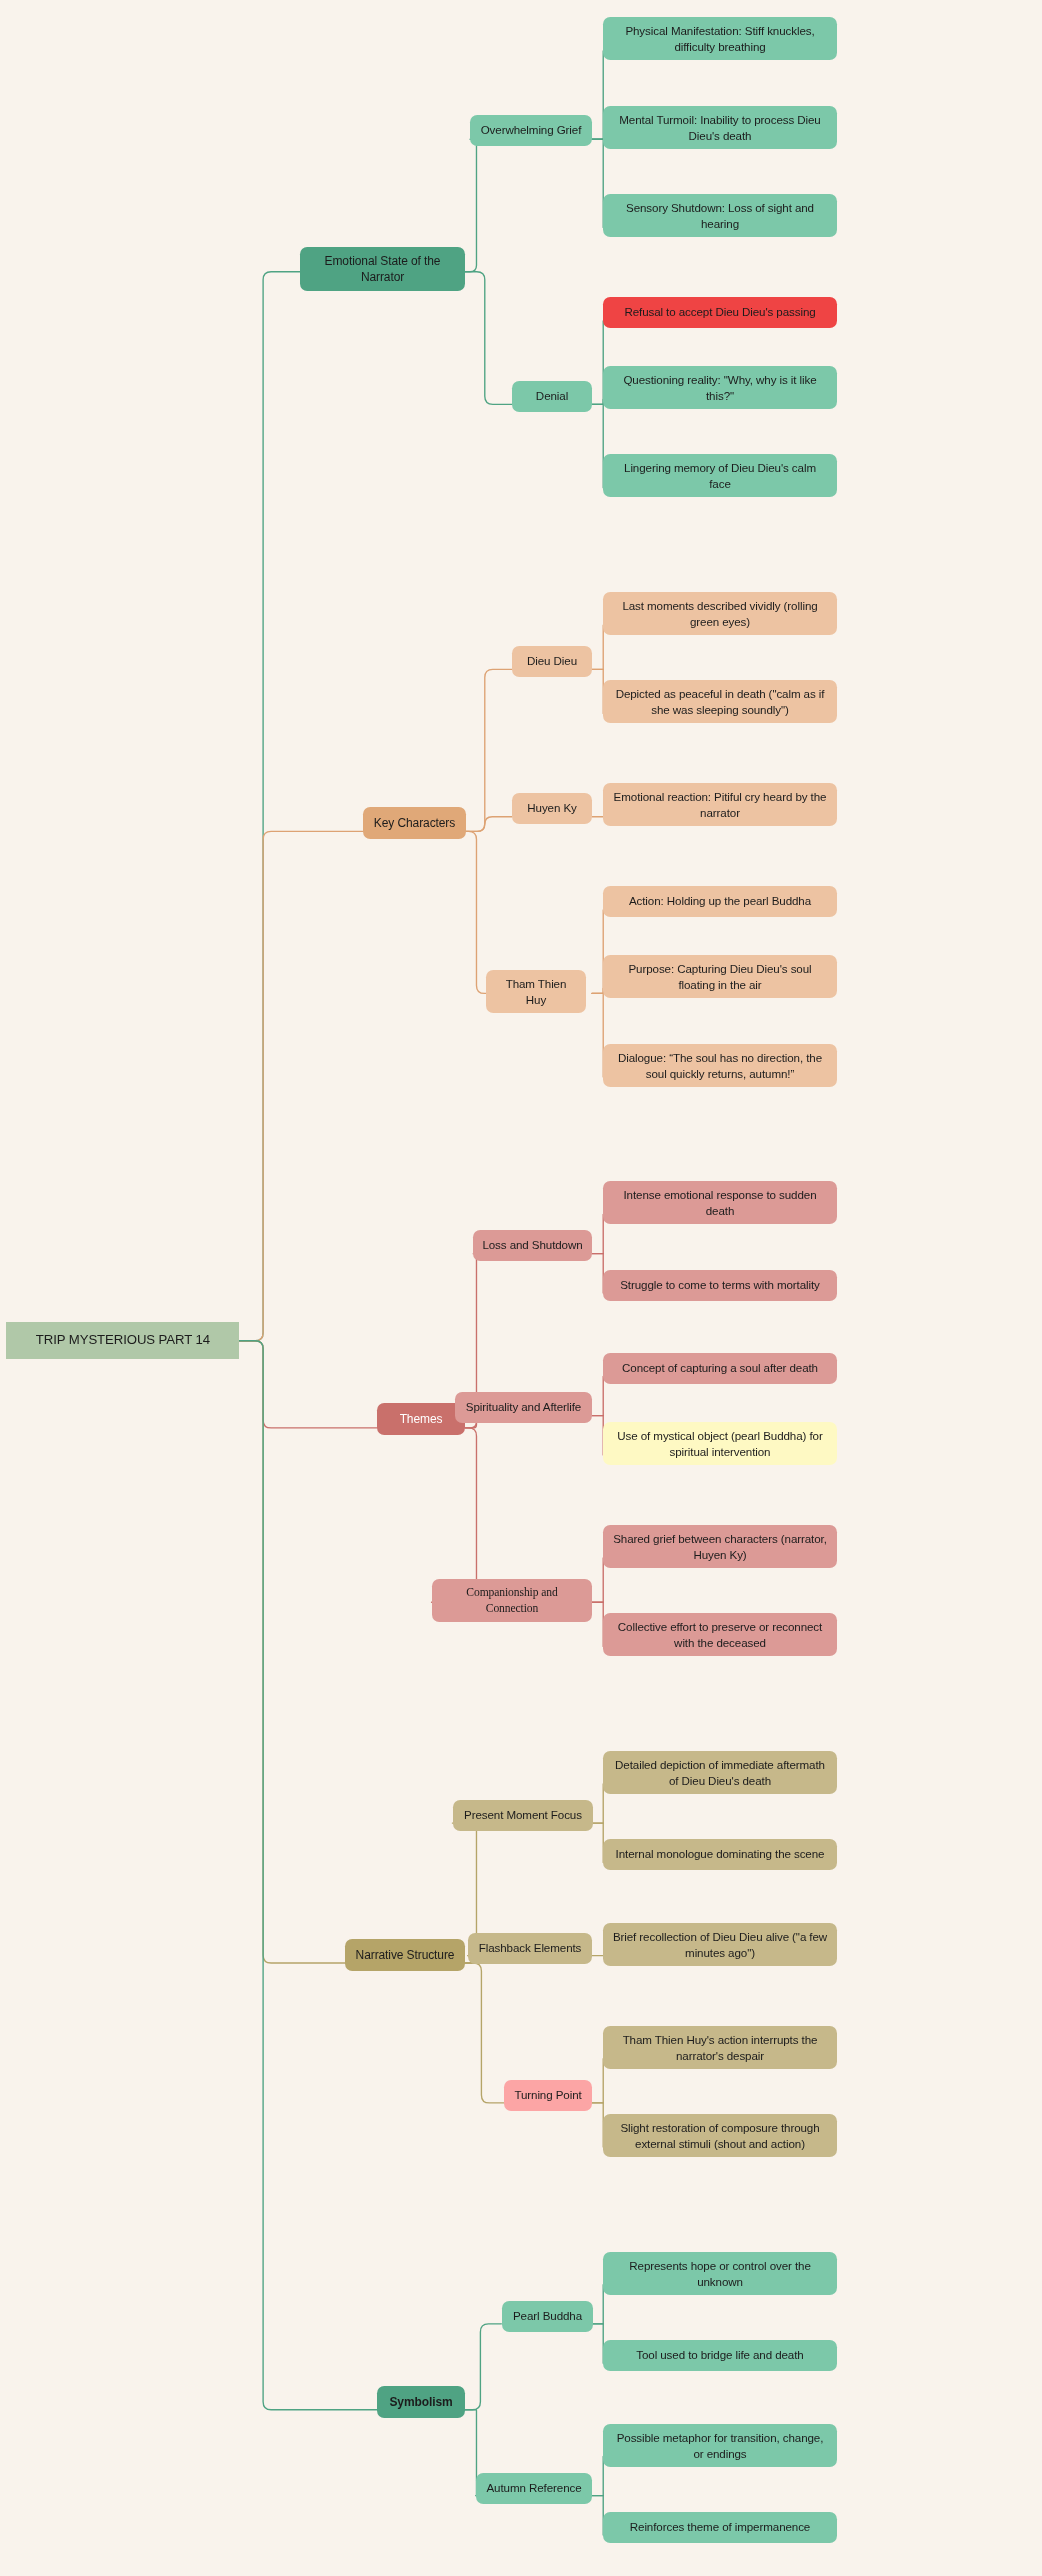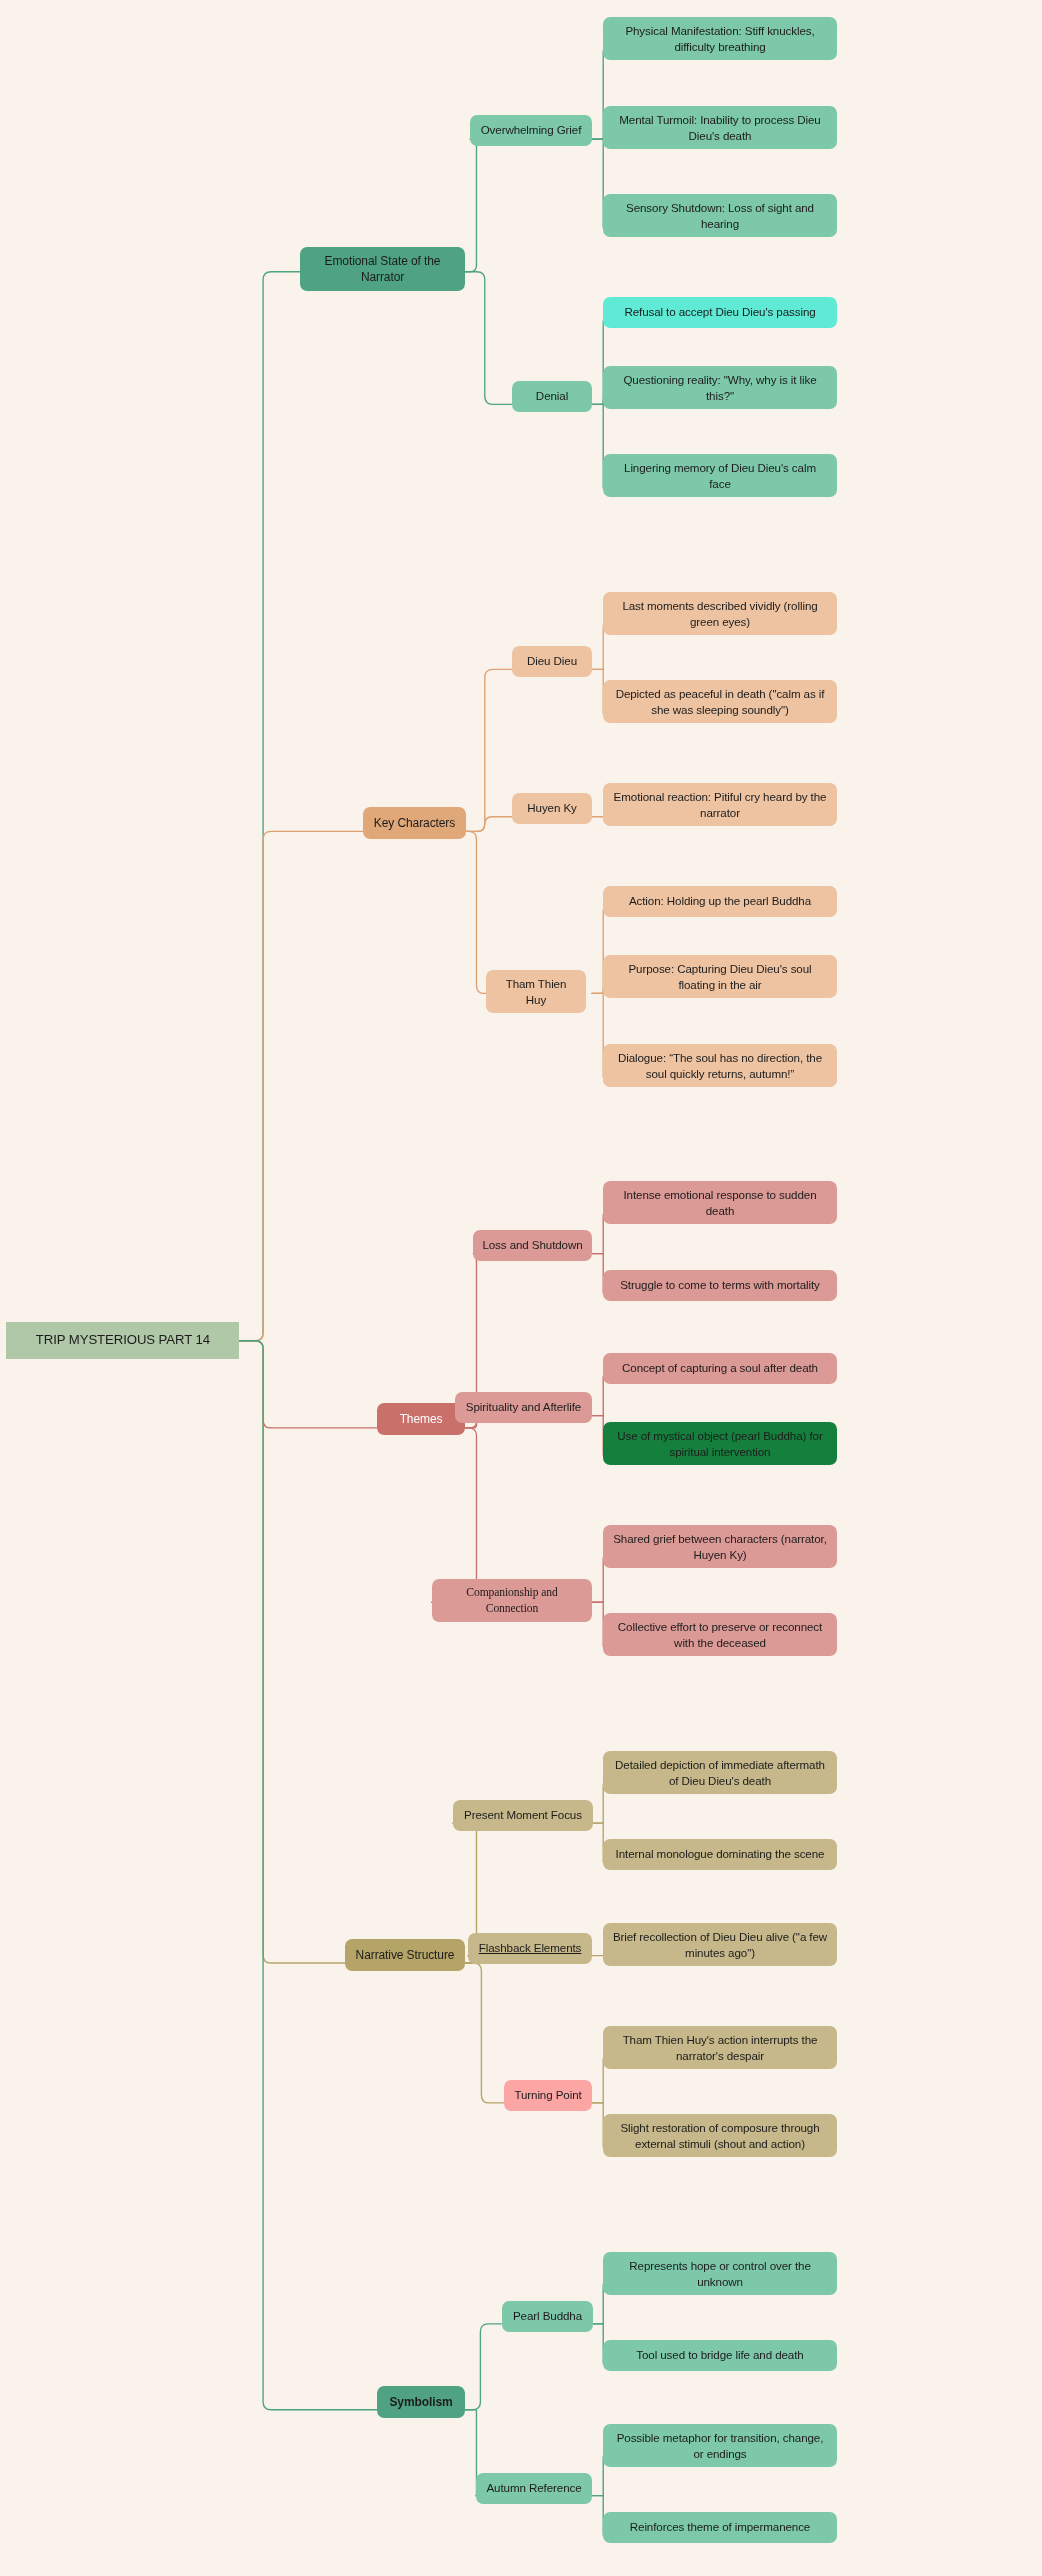--- a/index.html
+++ b/index.html
@@ -104,48 +104,48 @@
       <path d="M738,3110.548141086749 L752,3110.548141086749 Q752,3110.548141086749 752,3110.548141086749 L752,3061.5872259294565 Q752,3061.5872259294565 752,3061.5872259294565 L752,3061.5872259294565" fill="none" stroke="#4fa383" stroke-width="1.7" stroke-linecap="round"></path>
       <path d="M738,3110.548141086749 L752,3110.548141086749 Q752,3110.548141086749 752,3110.548141086749 L752,3159.509056244042 Q752,3159.509056244042 752,3159.509056244042 L752,3159.509056244042" fill="none" stroke="#4fa383" stroke-width="1.7" stroke-linecap="round"></path>
     </svg>
 <div class="node root" style="left: 6.4px; top: 1322px; width: 233px; min-height: 37px; background: rgb(176, 200, 168); color: rgb(28, 28, 28);">TRIP MYSTERIOUS PART 14</div>
     <div class="node lvl1" style="left: 300px; top: 247px; width: 165px; min-height: 32px; background: rgb(79, 163, 131); color: rgb(28, 28, 28);">Emotional State of the Narrator</div>
     <div class="node lvl2" style="left: 470px; top: 115px; width: 122px; min-height: 30.5px; background: rgb(124, 200, 169); color: rgb(28, 28, 28);">Overwhelming Grief</div>
     <div class="node lvl3" style="left: 603px; top: 17px; width: 234px; min-height: 43px; background: rgb(124, 200, 169); color: rgb(28, 28, 28);">Physical Manifestation: Stiff knuckles, difficulty breathing</div>
     <div class="node lvl3" style="left: 603px; top: 106px; width: 234px; min-height: 43px; background: rgb(124, 200, 169); color: rgb(28, 28, 28);">Mental Turmoil: Inability to process Dieu Dieu's death</div>
     <div class="node lvl3" style="left: 603px; top: 194px; width: 234px; min-height: 43px; background: rgb(124, 200, 169); color: rgb(28, 28, 28);">Sensory Shutdown: Loss of sight and hearing</div>
     <div class="node lvl2" style="left: 512px; top: 381px; width: 80px; min-height: 30.5px; background: rgb(124, 200, 169); color: rgb(28, 28, 28);">Denial</div>
-    <div class="node lvl3" style="left: 603px; top: 297px; width: 234px; min-height: 30.5px; background: #5eead4; color: rgb(28, 28, 28);">Refusal to accept Dieu Dieu's passing</div>
+    <div class="node lvl3" style="left: 603px; top: 297px; width: 234px; min-height: 30.5px; background: #ef4444; color: rgb(28, 28, 28);">Refusal to accept Dieu Dieu's passing</div>
     <div class="node lvl3" style="left: 603px; top: 366px; width: 234px; min-height: 43px; background: rgb(124, 200, 169); color: rgb(28, 28, 28);">Questioning reality: "Why, why is it like this?"</div>
     <div class="node lvl3" style="left: 603px; top: 454px; width: 234px; min-height: 43px; background: rgb(124, 200, 169); color: rgb(28, 28, 28);">Lingering memory of Dieu Dieu's calm face</div>
     <div class="node lvl1" style="left: 363px; top: 807px; width: 103px; min-height: 32px; background: rgb(224, 168, 120); color: rgb(28, 28, 28);">Key Characters</div>
     <div class="node lvl2" style="left: 512px; top: 646px; width: 80px; min-height: 30.5px; background: rgb(237, 195, 162); color: rgb(28, 28, 28);">Dieu Dieu</div>
     <div class="node lvl3" style="left: 603px; top: 592px; width: 234px; min-height: 43px; background: rgb(237, 195, 162); color: rgb(28, 28, 28);">Last moments described vividly (rolling green eyes)</div>
     <div class="node lvl3" style="left: 603px; top: 680px; width: 234px; min-height: 43px; background: rgb(237, 195, 162); color: rgb(28, 28, 28);">Depicted as peaceful in death ("calm as if she was sleeping soundly")</div>
     <div class="node lvl2" style="left: 512px; top: 793px; width: 80px; min-height: 30.5px; background: rgb(237, 195, 162); color: rgb(28, 28, 28);">Huyen Ky</div>
     <div class="node lvl3" style="left: 603px; top: 783px; width: 234px; min-height: 43px; background: rgb(237, 195, 162); color: rgb(28, 28, 28);">Emotional reaction: Pitiful cry heard by the narrator</div>
     <div class="node lvl2" style="left: 486px; top: 970px; width: 100px; min-height: 30.5px; background: rgb(237, 195, 162); color: rgb(28, 28, 28); text-align: center;">Tham Thien Huy</div>
     <div class="node lvl3" style="left: 603px; top: 886px; width: 234px; min-height: 30.5px; background: rgb(237, 195, 162); color: rgb(28, 28, 28);">Action: Holding up the pearl Buddha</div>
     <div class="node lvl3" style="left: 603px; top: 955px; width: 234px; min-height: 43px; background: rgb(237, 195, 162); color: rgb(28, 28, 28);">Purpose: Capturing Dieu Dieu's soul floating in the air</div>
     <div class="node lvl3" style="left: 603px; top: 1044px; width: 234px; min-height: 43px; background: rgb(237, 195, 162); color: rgb(28, 28, 28);">Dialogue: “The soul has no direction, the soul quickly returns, autumn!”</div>
     <div class="node lvl1 light-text" style="left: 377px; top: 1403px; width: 88px; min-height: 32px; background: rgb(201, 112, 107); color: rgb(255, 255, 255);">Themes</div>
     <div class="node lvl2" style="left: 473px; top: 1230px; width: 119px; min-height: 30.5px; background: rgb(220, 154, 150); color: rgb(28, 28, 28);">Loss and Shutdown</div>
     <div class="node lvl3" style="left: 603px; top: 1181px; width: 234px; min-height: 43px; background: rgb(220, 154, 150); color: rgb(28, 28, 28);">Intense emotional response to sudden death</div>
     <div class="node lvl3" style="left: 603px; top: 1270px; width: 234px; min-height: 30.5px; background: rgb(220, 154, 150); color: rgb(28, 28, 28);">Struggle to come to terms with mortality</div>
     <div class="node lvl2" style="left: 455px; top: 1392px; width: 137px; min-height: 30.5px; background: rgb(220, 154, 150); color: rgb(28, 28, 28);">Spirituality and Afterlife</div>
     <div class="node lvl3" style="left: 603px; top: 1353px; width: 234px; min-height: 30.5px; background: rgb(220, 154, 150); color: rgb(28, 28, 28);">Concept of capturing a soul after death</div>
-    <div class="node lvl3" style="left: 603px; top: 1422px; width: 234px; min-height: 43px; background: #15803d; color: rgb(28, 28, 28);">Use of mystical object (pearl Buddha) for spiritual intervention</div>
+    <div class="node lvl3" style="left: 603px; top: 1422px; width: 234px; min-height: 43px; background: #fef9c3; color: rgb(28, 28, 28);">Use of mystical object (pearl Buddha) for spiritual intervention</div>
     <div class="node lvl2" style="left: 432px; top: 1579px; width: 160px; min-height: 30.5px; background: rgb(220, 154, 150); color: rgb(28, 28, 28); font-family: Liberation Serif, serif;">Companionship and Connection</div>
     <div class="node lvl3" style="left: 603px; top: 1525px; width: 234px; min-height: 43px; background: rgb(220, 154, 150); color: rgb(28, 28, 28);">Shared grief between characters (narrator, Huyen Ky)</div>
     <div class="node lvl3" style="left: 603px; top: 1613px; width: 234px; min-height: 43px; background: rgb(220, 154, 150); color: rgb(28, 28, 28);">Collective effort to preserve or reconnect with the deceased</div>
     <div class="node lvl1" style="left: 345px; top: 1939px; width: 120px; min-height: 32px; background: rgb(181, 164, 104); color: rgb(28, 28, 28);">Narrative Structure</div>
     <div class="node lvl2" style="left: 453px; top: 1800px; width: 140px; min-height: 30.5px; background: rgb(198, 184, 138); color: rgb(28, 28, 28);">Present Moment Focus</div>
     <div class="node lvl3" style="left: 603px; top: 1751px; width: 234px; min-height: 43px; background: rgb(198, 184, 138); color: rgb(28, 28, 28);">Detailed depiction of immediate aftermath of Dieu Dieu's death</div>
     <div class="node lvl3" style="left: 603px; top: 1839px; width: 234px; min-height: 30.5px; background: rgb(198, 184, 138); color: rgb(28, 28, 28);">Internal monologue dominating the scene</div>
-    <div class="node lvl2" style="left: 468px; top: 1933px; width: 124px; min-height: 30.5px; background: rgb(198, 184, 138); color: rgb(28, 28, 28); text-decoration: underline;">Flashback Elements</div>
+    <div class="node lvl2" style="left: 468px; top: 1933px; width: 124px; min-height: 30.5px; background: rgb(198, 184, 138); color: rgb(28, 28, 28);">Flashback Elements</div>
     <div class="node lvl3" style="left: 603px; top: 1923px; width: 234px; min-height: 43px; background: rgb(198, 184, 138); color: rgb(28, 28, 28);">Brief recollection of Dieu Dieu alive ("a few minutes ago")</div>
     <div class="node lvl2" style="left: 504px; top: 2080px; width: 88px; min-height: 30.5px; background: #fca5a5; color: rgb(28, 28, 28); text-align: right;">Turning Point</div>
     <div class="node lvl3" style="left: 603px; top: 2026px; width: 234px; min-height: 43px; background: rgb(198, 184, 138); color: rgb(28, 28, 28);">Tham Thien Huy's action interrupts the narrator's despair</div>
     <div class="node lvl3" style="left: 603px; top: 2114px; width: 234px; min-height: 43px; background: rgb(198, 184, 138); color: rgb(28, 28, 28);">Slight restoration of composure through external stimuli (shout and action)</div>
     <div class="node lvl1" style="left: 377px; top: 2386px; width: 88px; min-height: 32px; background: rgb(79, 163, 131); color: rgb(28, 28, 28); font-weight: bold;">Symbolism</div>
     <div class="node lvl2" style="left: 502px; top: 2301px; width: 91px; min-height: 30.5px; background: rgb(124, 200, 169); color: rgb(28, 28, 28);">Pearl Buddha</div>
     <div class="node lvl3" style="left: 603px; top: 2252px; width: 234px; min-height: 43px; background: rgb(124, 200, 169); color: rgb(28, 28, 28);">Represents hope or control over the unknown</div>
     <div class="node lvl3" style="left: 603px; top: 2340px; width: 234px; min-height: 30.5px; background: rgb(124, 200, 169); color: rgb(28, 28, 28);">Tool used to bridge life and death</div>
     <div class="node lvl2" style="left: 476px; top: 2473px; width: 116px; min-height: 30.5px; background: rgb(124, 200, 169); color: rgb(28, 28, 28);">Autumn Reference</div>
     <div class="node lvl3" style="left: 603px; top: 2424px; width: 234px; min-height: 43px; background: rgb(124, 200, 169); color: rgb(28, 28, 28);">Possible metaphor for transition, change, or endings</div>

